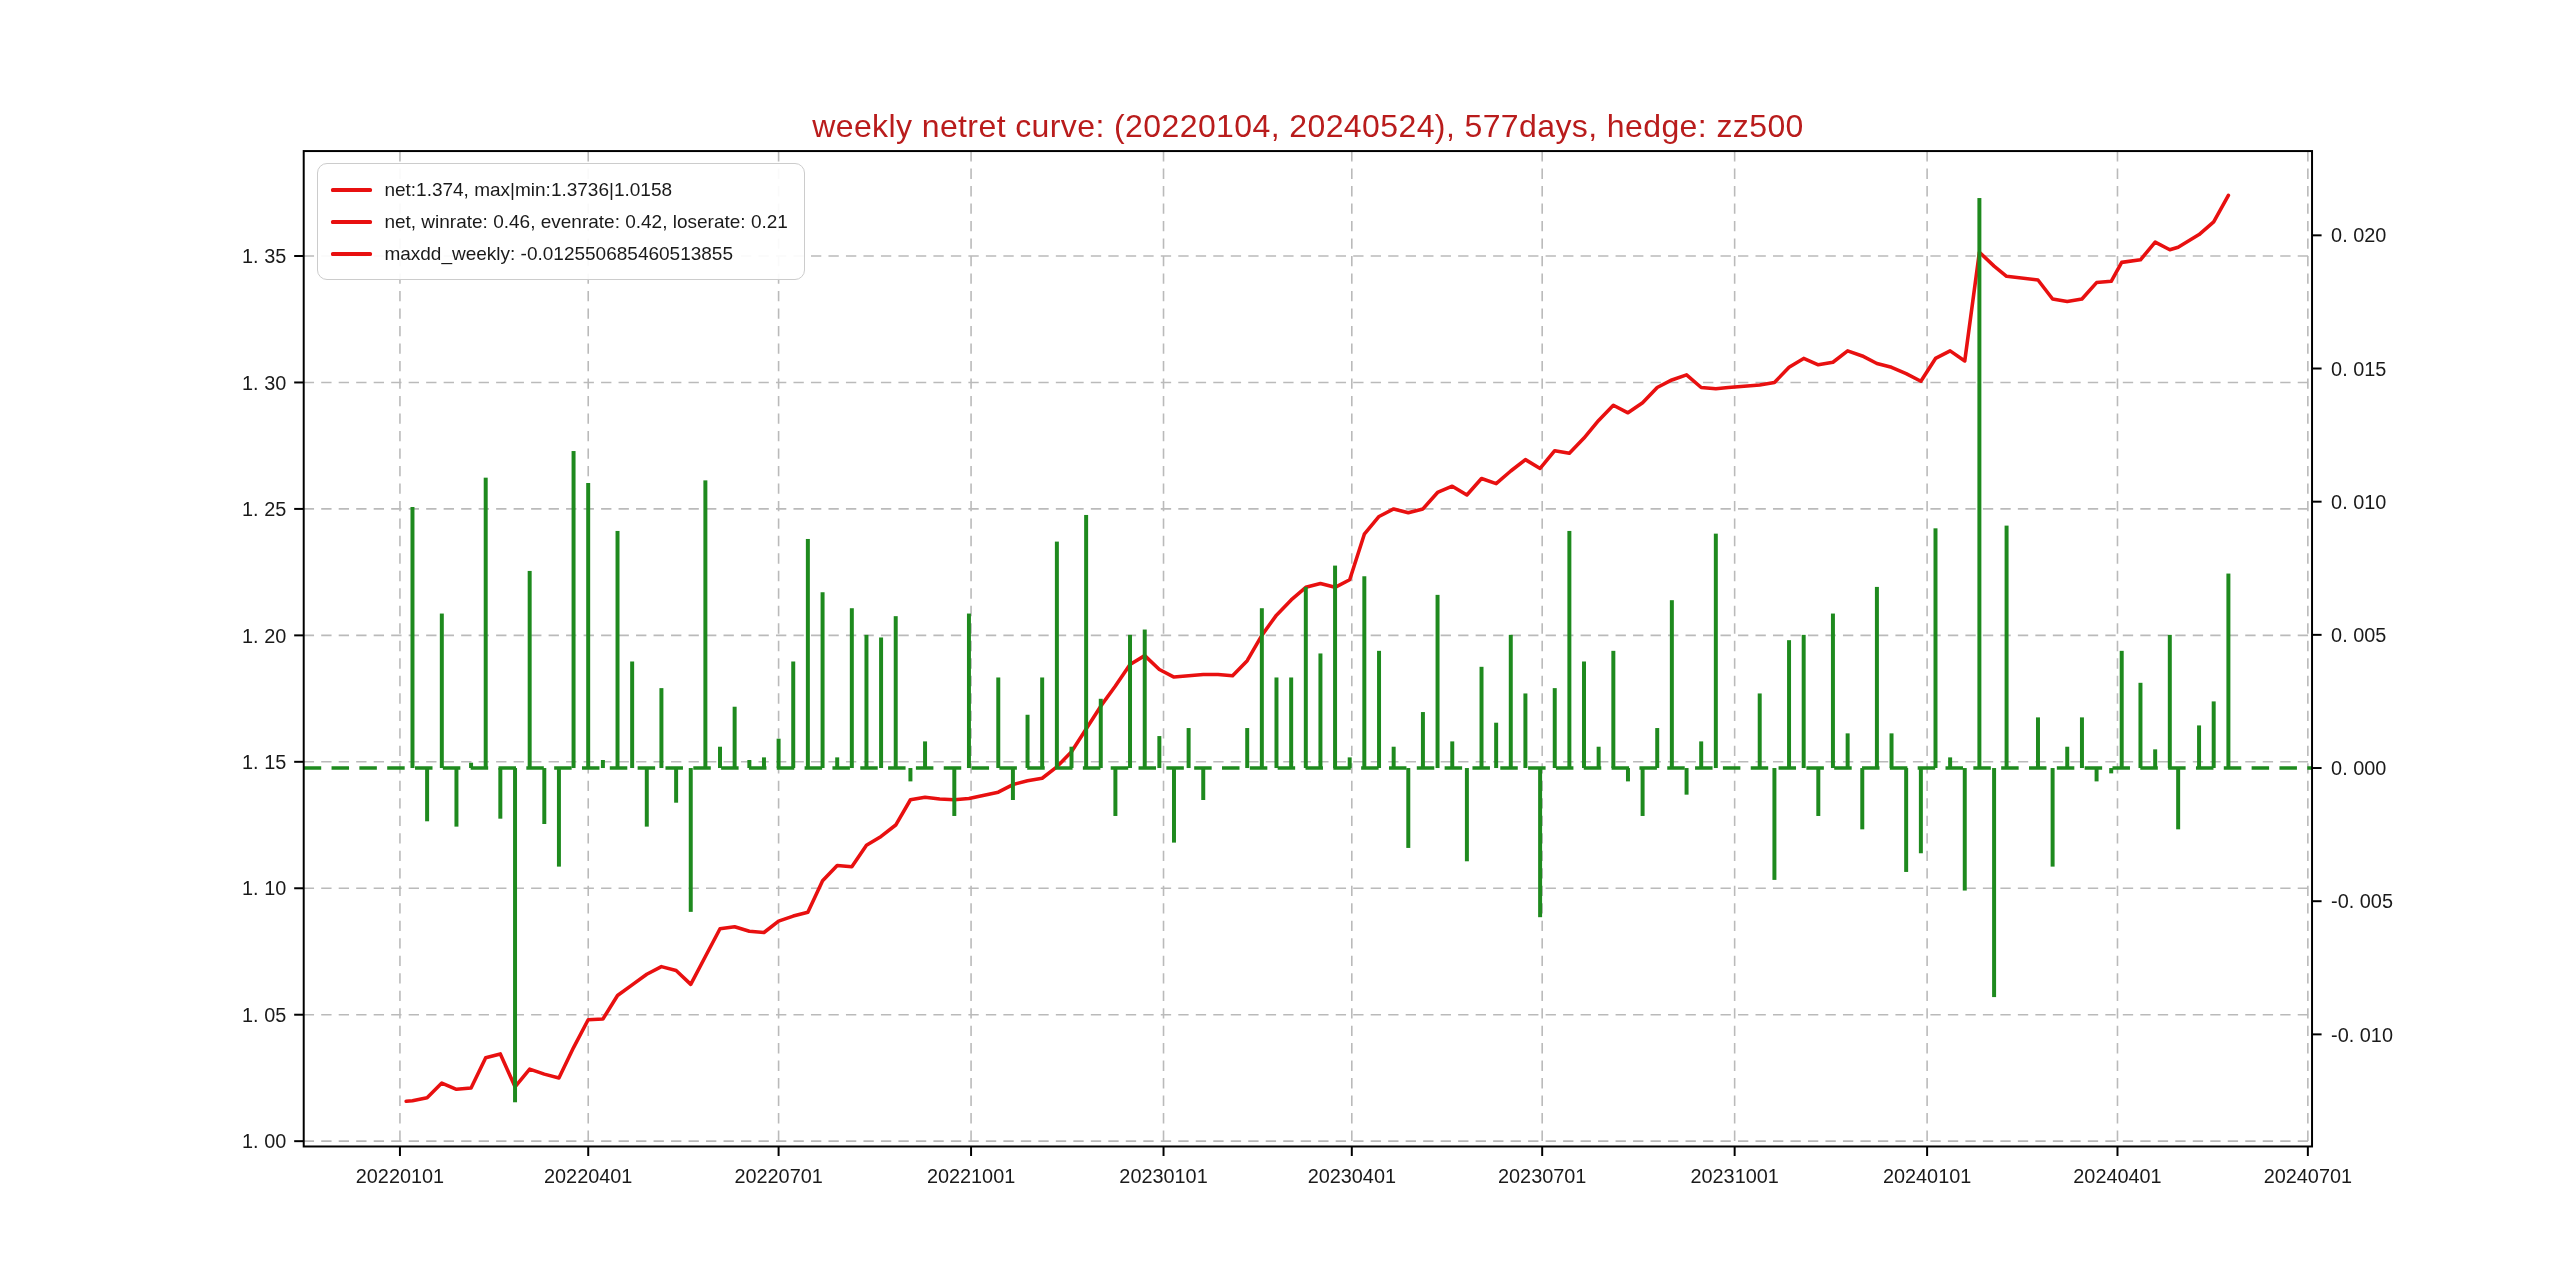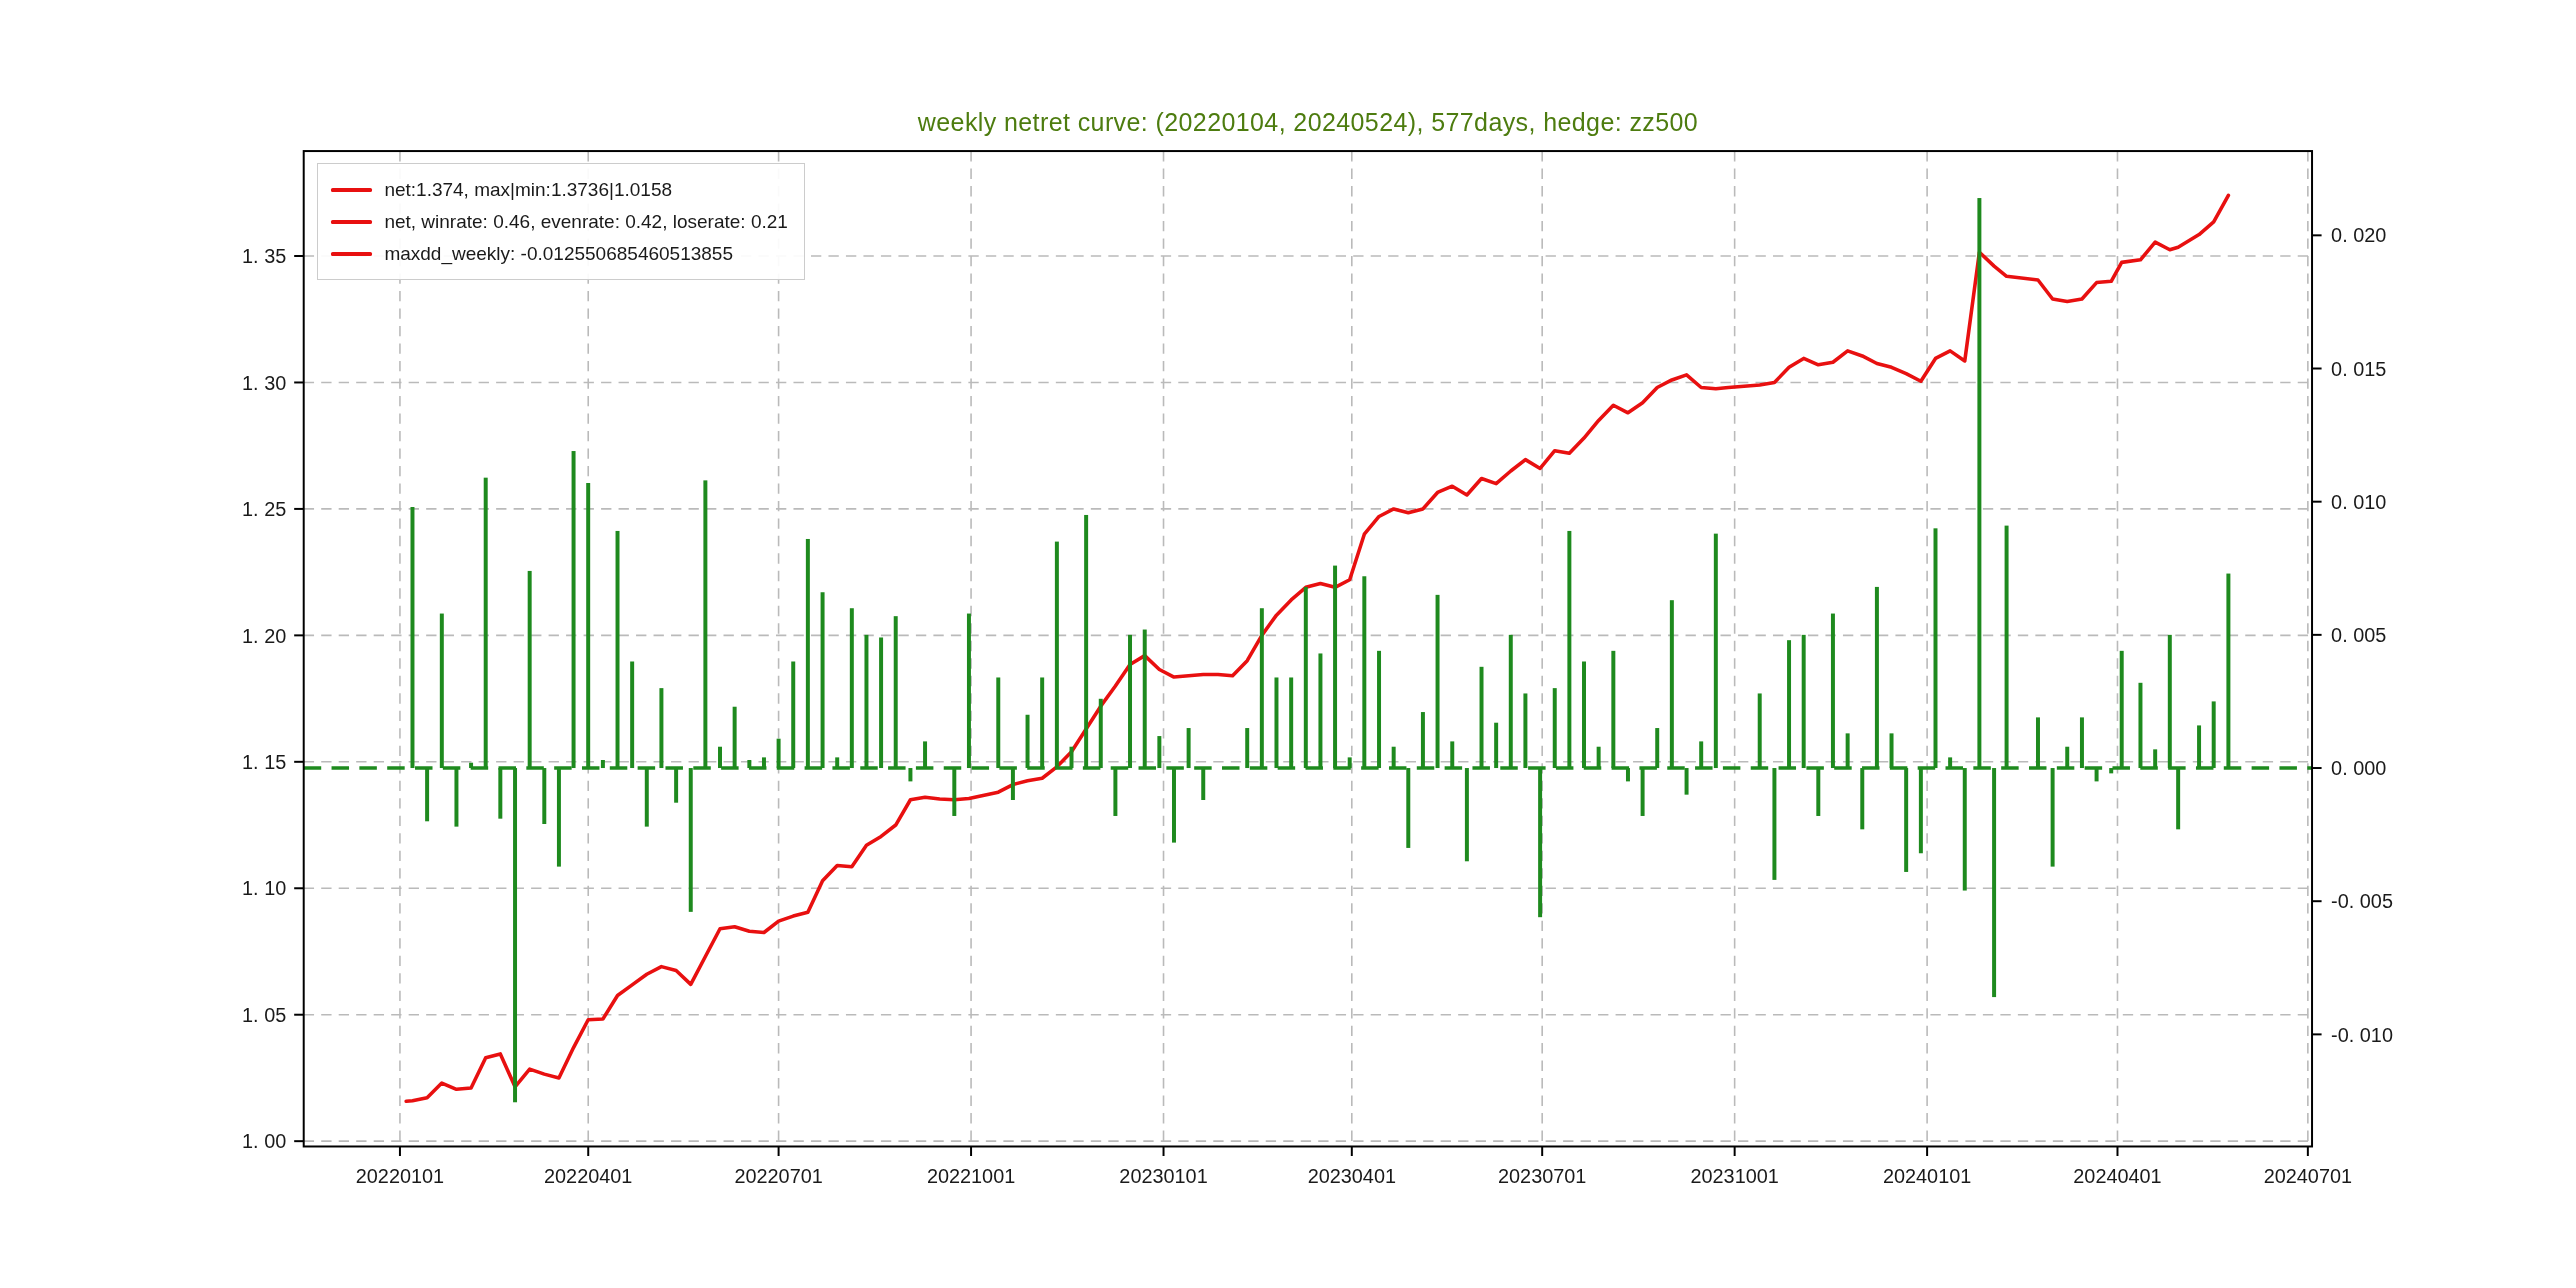--- a/index.html
+++ b/index.html
@@ -1,22 +1,22 @@
 <!DOCTYPE html>
 <html style="font-size:12.7px"><head>
 <meta charset="utf-8">
 <style>
   html,body{margin:0;padding:0;background:#ffffff;width:2576px;height:1288px;overflow:hidden;
             font-family:"Liberation Sans","DejaVu Sans",sans-serif;}
   #figure{position:relative;width:2576px;height:1288px;background:#ffffff;}
   #chart-svg{position:absolute;left:0;top:0;}
   #chart-title{position:absolute;left:304px;top:108px;width:2008px;text-align:center;
-               font-size:25px;color:#4d7c0f;letter-spacing:0.4px;white-space:pre;}
+               font-size:32px;color:#b91c1c;letter-spacing:0.4px;white-space:pre;}
   #legend{position:absolute;left:317px;top:163px;background:rgba(255,255,255,0.92);
-          border:1.6px solid #cccccc;border-radius:0;padding:9.5px 16px 9.5px 12.7px;z-index:5;}
+          border:1.6px solid #cccccc;border-radius:10px;padding:9.5px 16px 9.5px 12.7px;z-index:5;}
   .legend-row{display:flex;align-items:center;height:32px;}
   .legend-swatch{display:inline-block;width:41px;height:4px;background:#e81010;border-radius:1.6px;
                  margin-right:12.7px;flex:0 0 auto;}
   .legend-label{font-size:19px;color:#1a1a1a;white-space:pre;}
   text{font-family:"Liberation Sans","DejaVu Sans",sans-serif;fill:#1a1a1a;}
 </style>
 </head>
 <body>
 
 <div id="figure">

